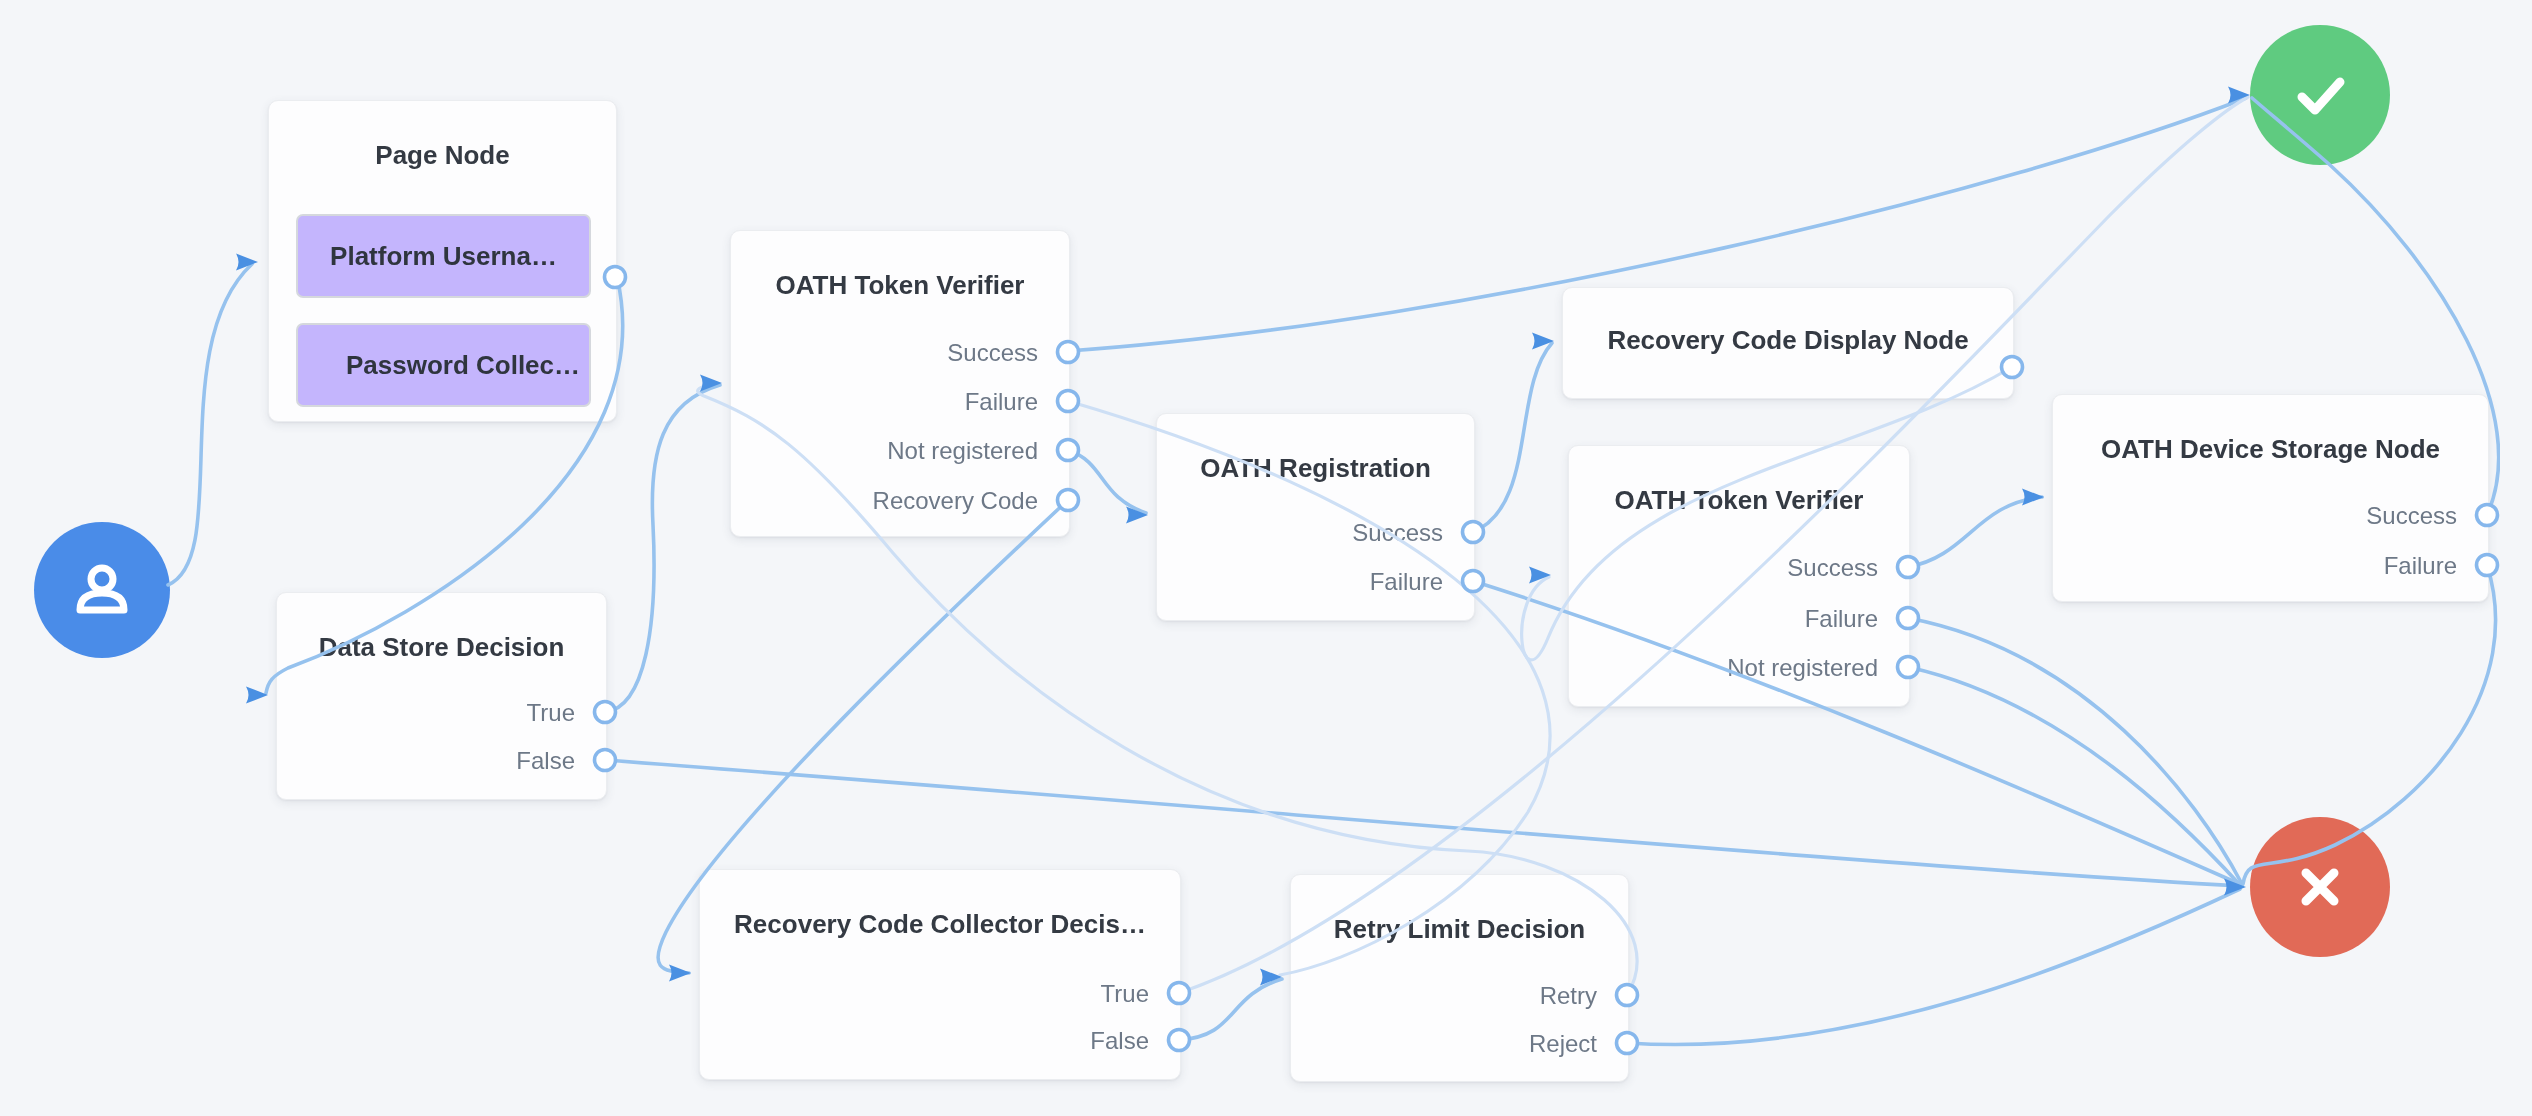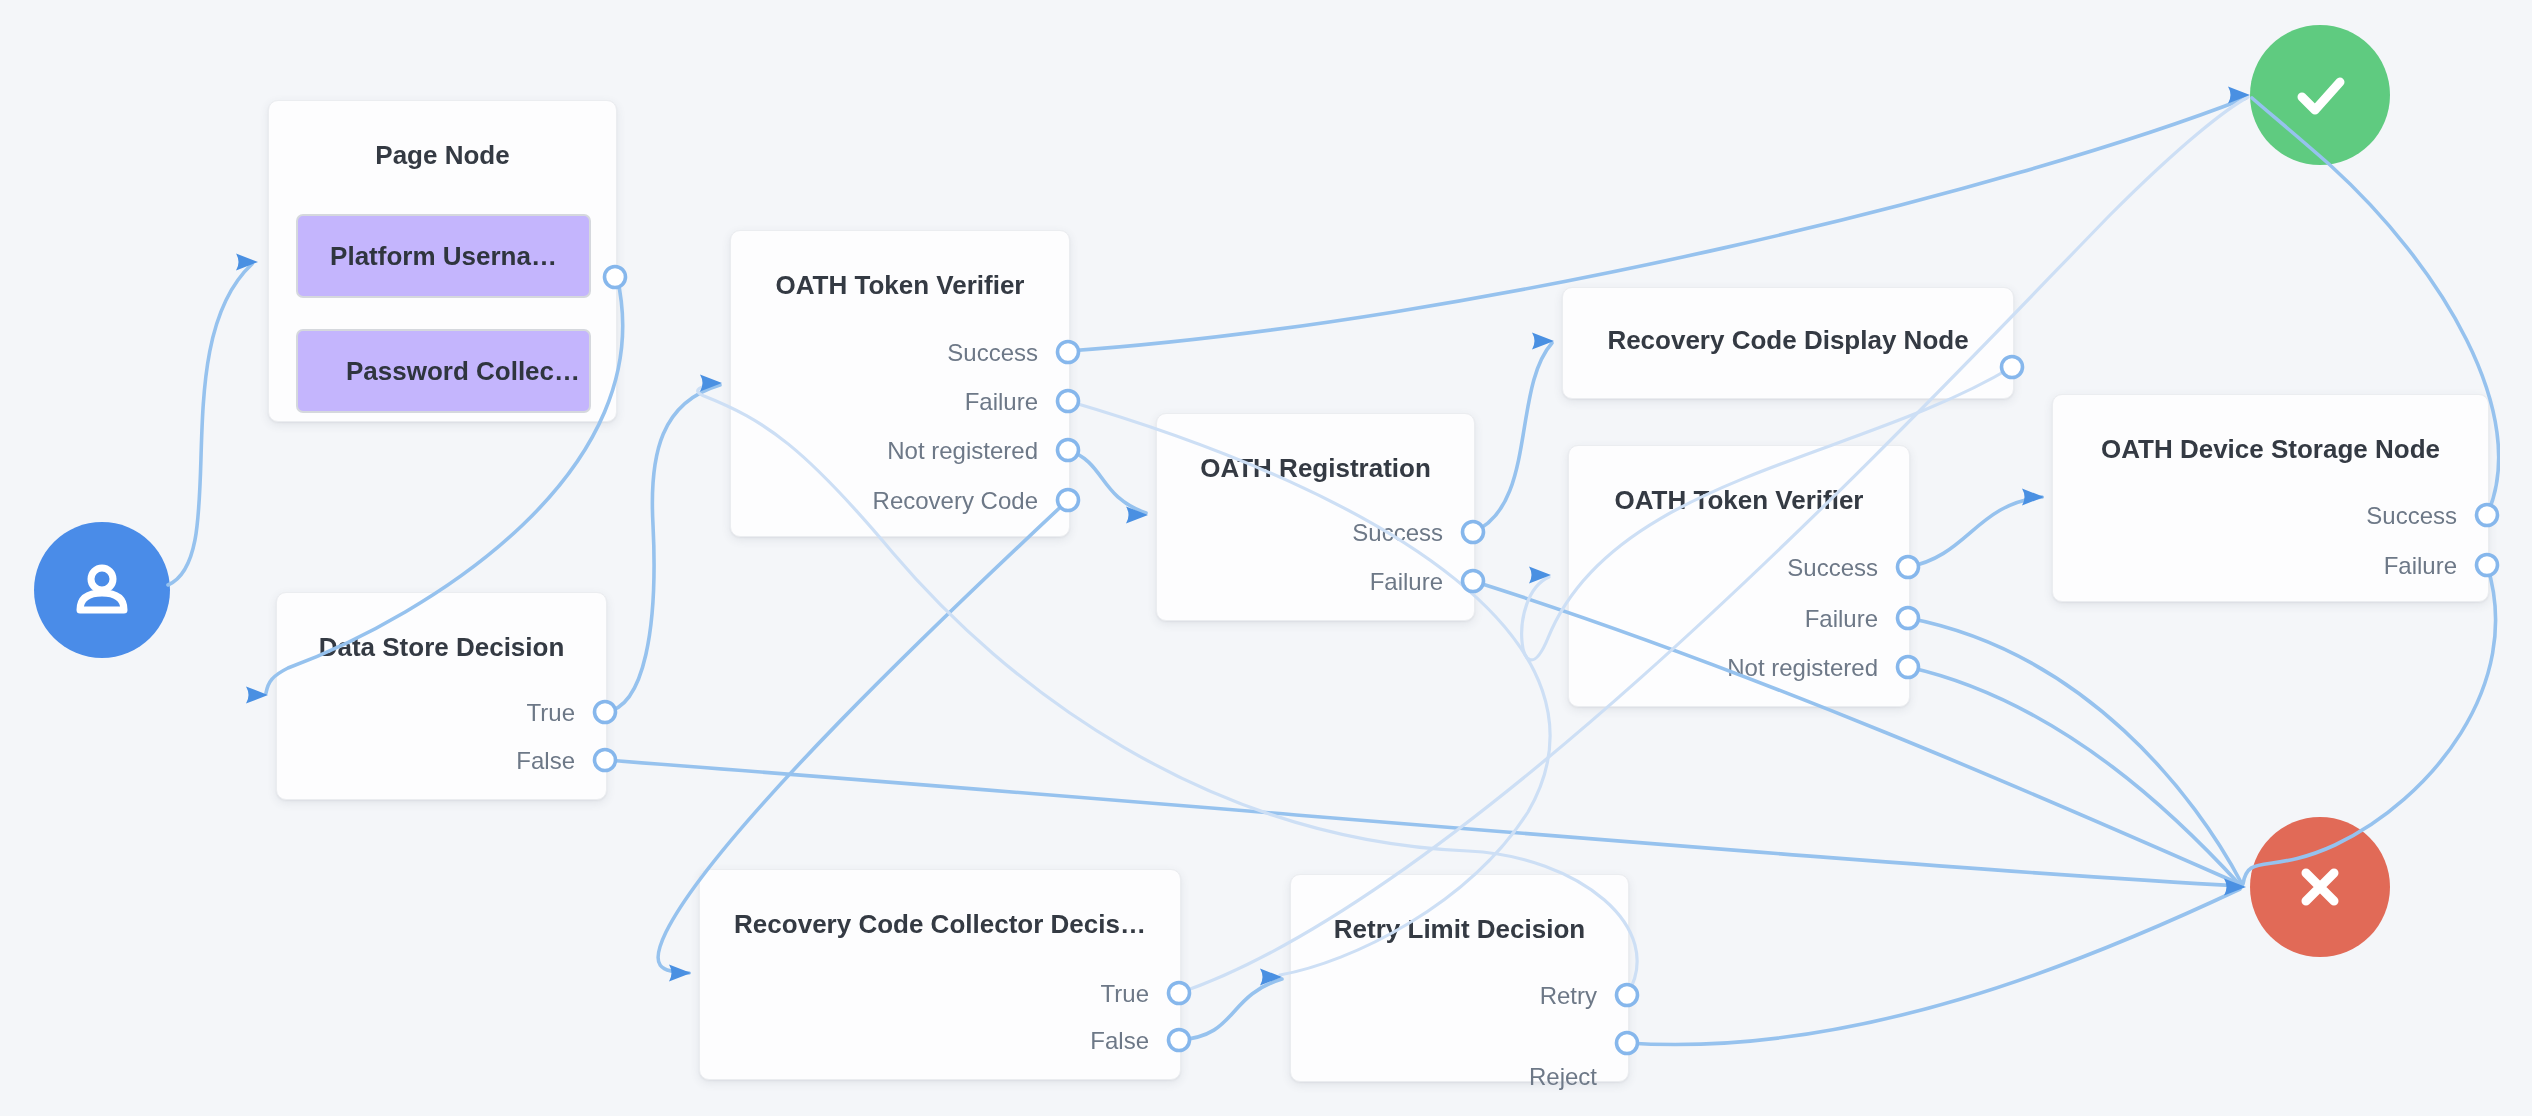--- a/index.html
+++ b/index.html
@@ -21,21 +21,21 @@
   .port{fill:#ffffff;stroke:#86b7ec;stroke-width:3.6;}
   .arrowhead{fill:#4a90e2;stroke:none;}
 </style>
 </head>
 <body>
 
 <div id="canvas">
     <div class="node" style="left: 268px; top: 100px; width: 347px; height: 320px;">
       <div class="node-title">Page Node</div>
       <div class="field" style="top: 113px;">Platform Userna…</div>
-      <div class="field" style="top: 228px; padding-left: 39px;">Password Collec…</div>
+      <div class="field" style="top: 222px; padding-left: 39px;">Password Collec…</div>
     </div>
     <div class="node" style="left: 276px; top: 592px; width: 329px; height: 206px;">
       <div class="node-title">Data Store Decision</div>
       <div class="out-label" style="top: 105px;">True</div>
       <div class="out-label" style="top: 153px;">False</div>
     </div>
     <div class="node" style="left: 730px; top: 230px; width: 338px; height: 305px;">
       <div class="node-title">OATH Token Verifier</div>
       <div class="out-label" style="top: 107px;">Success</div>
       <div class="out-label" style="top: 156px;">Failure</div>
@@ -62,21 +62,21 @@
       <div class="out-label" style="top: 156px;">Failure</div>
     </div>
     <div class="node" style="left: 699px; top: 869px; width: 480px; height: 209px;">
       <div class="node-title">Recovery Code Collector Decis…</div>
       <div class="out-label" style="top: 109px;">True</div>
       <div class="out-label" style="top: 156px;">False</div>
     </div>
     <div class="node" style="left: 1290px; top: 874px; width: 337px; height: 206px;">
       <div class="node-title">Retry Limit Decision</div>
       <div class="out-label" style="top: 106px;">Retry</div>
-      <div class="out-label" style="top: 154px; margin-top: 33px;">Reject</div>
+      <div class="out-label" style="top: 154px;">Reject</div>
     </div>
     <div class="terminal" style="left: 34px; top: 522px; width: 136px; height: 136px; background: rgb(74, 140, 232);">
       <svg width="76" height="76" viewBox="0 0 76 76">
      <circle cx="38" cy="27" r="11" fill="none" stroke="#ffffff" stroke-width="7"></circle>
      <path d="M16 58 q0 -17 22 -17 q22 0 22 17 z" fill="none" stroke="#ffffff" stroke-width="7" stroke-linejoin="round"></path>
    </svg>
     </div>
     <div class="terminal" style="left: 2250px; top: 25px; width: 140px; height: 140px; background: rgb(95, 203, 128);">
       <svg width="76" height="76" viewBox="0 0 76 76">
      <path d="M20 40 L33 53 L58 25" fill="none" stroke="#ffffff" stroke-width="9" stroke-linecap="round" stroke-linejoin="round"></path>

